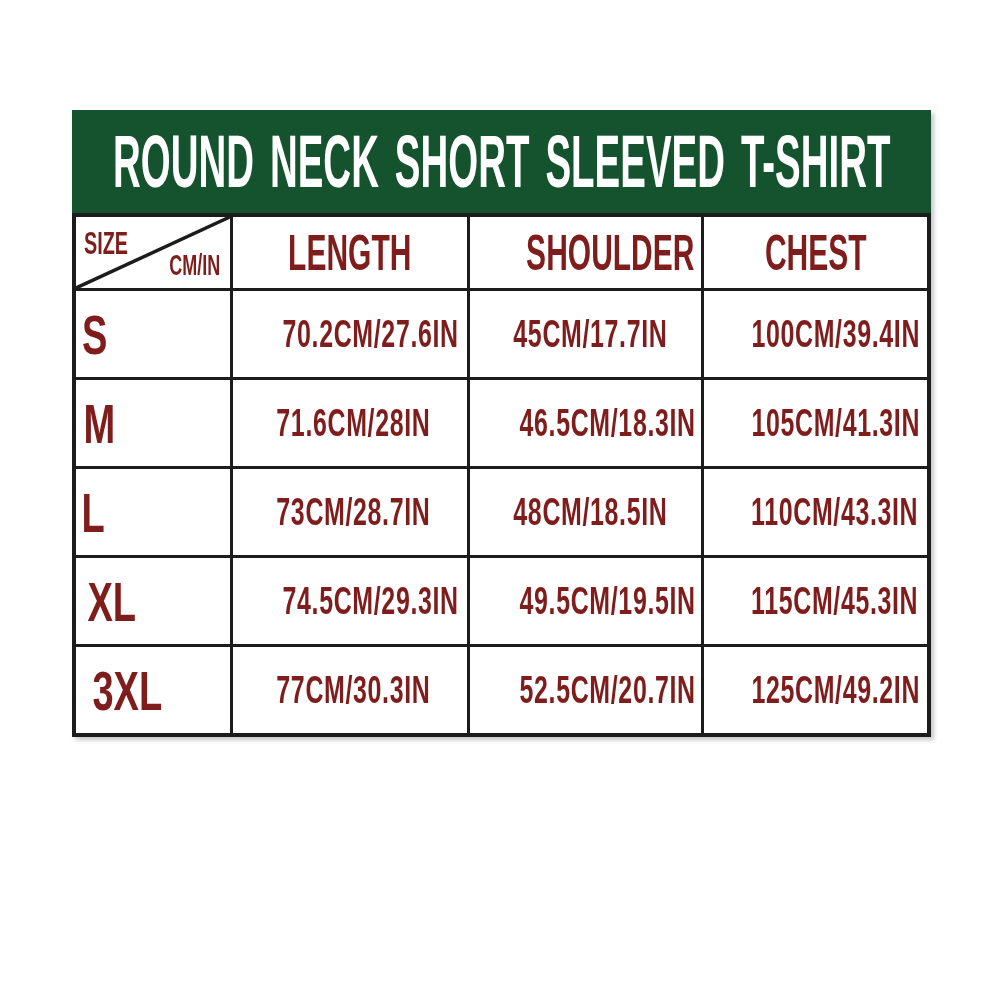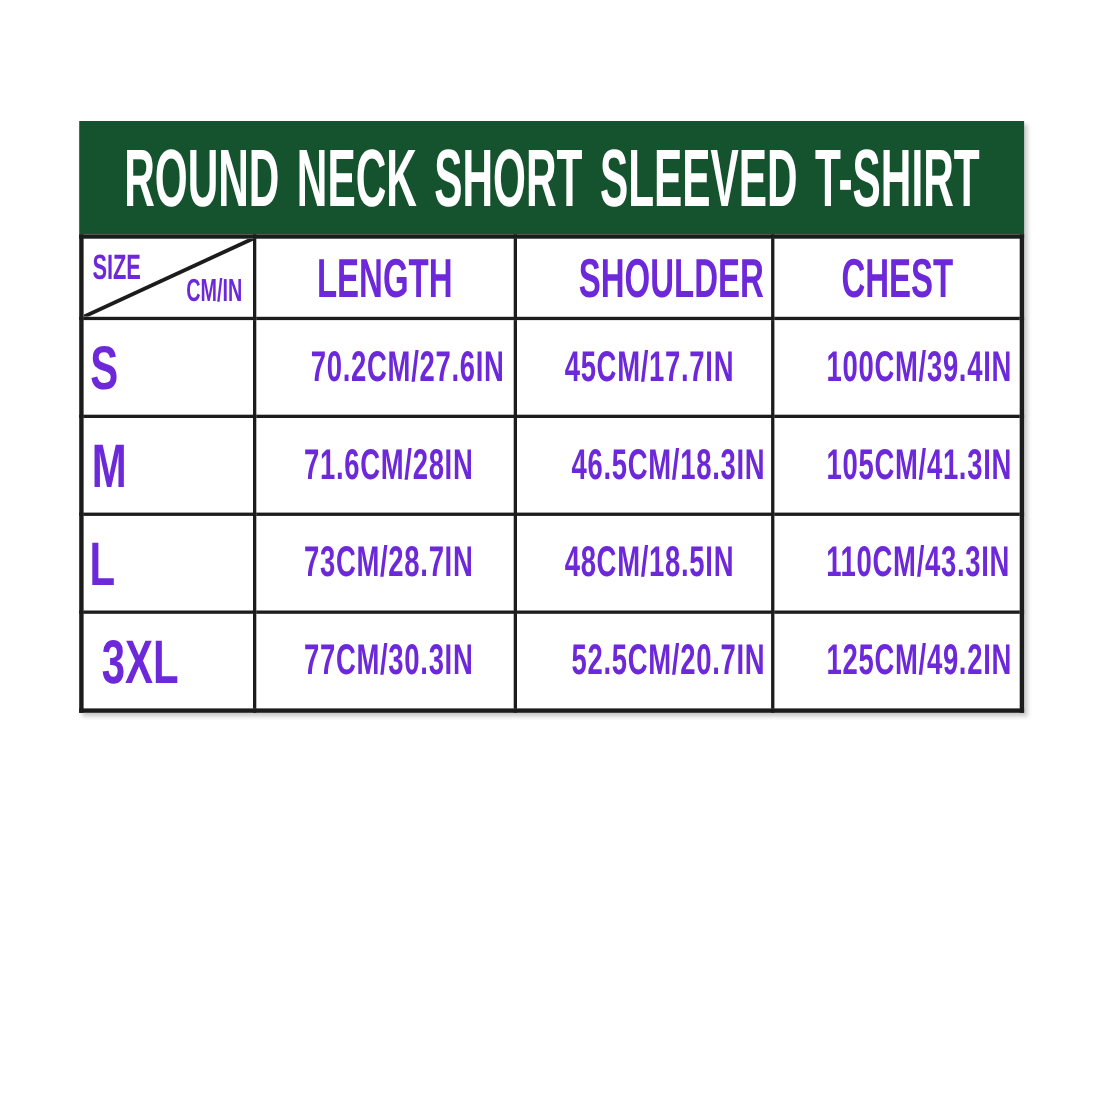--- a/index.html
+++ b/index.html
@@ -52,21 +52,21 @@
     width: 100%;
     background: #ffffff;
     border: 4px solid #1c1c1c;
   }
   table.size-table th,
   table.size-table td {
     border: 3px solid #1c1c1c;
     vertical-align: middle;
     padding: 0;
     overflow: hidden;
-    color: #6d28d9;
+    color: #7f1d1d;
   }
   table.size-table thead th { height: 71px; }
   table.size-table tbody td { height: 86px; }
   .head-text {
     font-size: 50px;
     transform: scaleX(0.60);
     transform-origin: center center;
   }
   .size-text {
     font-size: 56px;
@@ -159,20 +159,26 @@
           <td><span class="cnd data-text">46.5CM/18.3IN</span></td>
           <td><span class="cnd data-text">105CM/41.3IN</span></td>
         </tr>
         <tr>
           <td><span class="cnd size-text">L</span></td>
           <td><span class="cnd data-text">73CM/28.7IN</span></td>
           <td><span class="cnd data-text">48CM/18.5IN</span></td>
           <td><span class="cnd data-text">110CM/43.3IN</span></td>
         </tr>
         <tr>
+          <td><span class="cnd size-text">XL</span></td>
+          <td><span class="cnd data-text">74.5CM/29.3IN</span></td>
+          <td><span class="cnd data-text">49.5CM/19.5IN</span></td>
+          <td><span class="cnd data-text">115CM/45.3IN</span></td>
+        </tr>
+        <tr>
           <td><span class="cnd size-text">3XL</span></td>
           <td><span class="cnd data-text">77CM/30.3IN</span></td>
           <td><span class="cnd data-text">52.5CM/20.7IN</span></td>
           <td><span class="cnd data-text">125CM/49.2IN</span></td>
         </tr>
       </tbody>
     </table>
   </div>
 </div>
 

